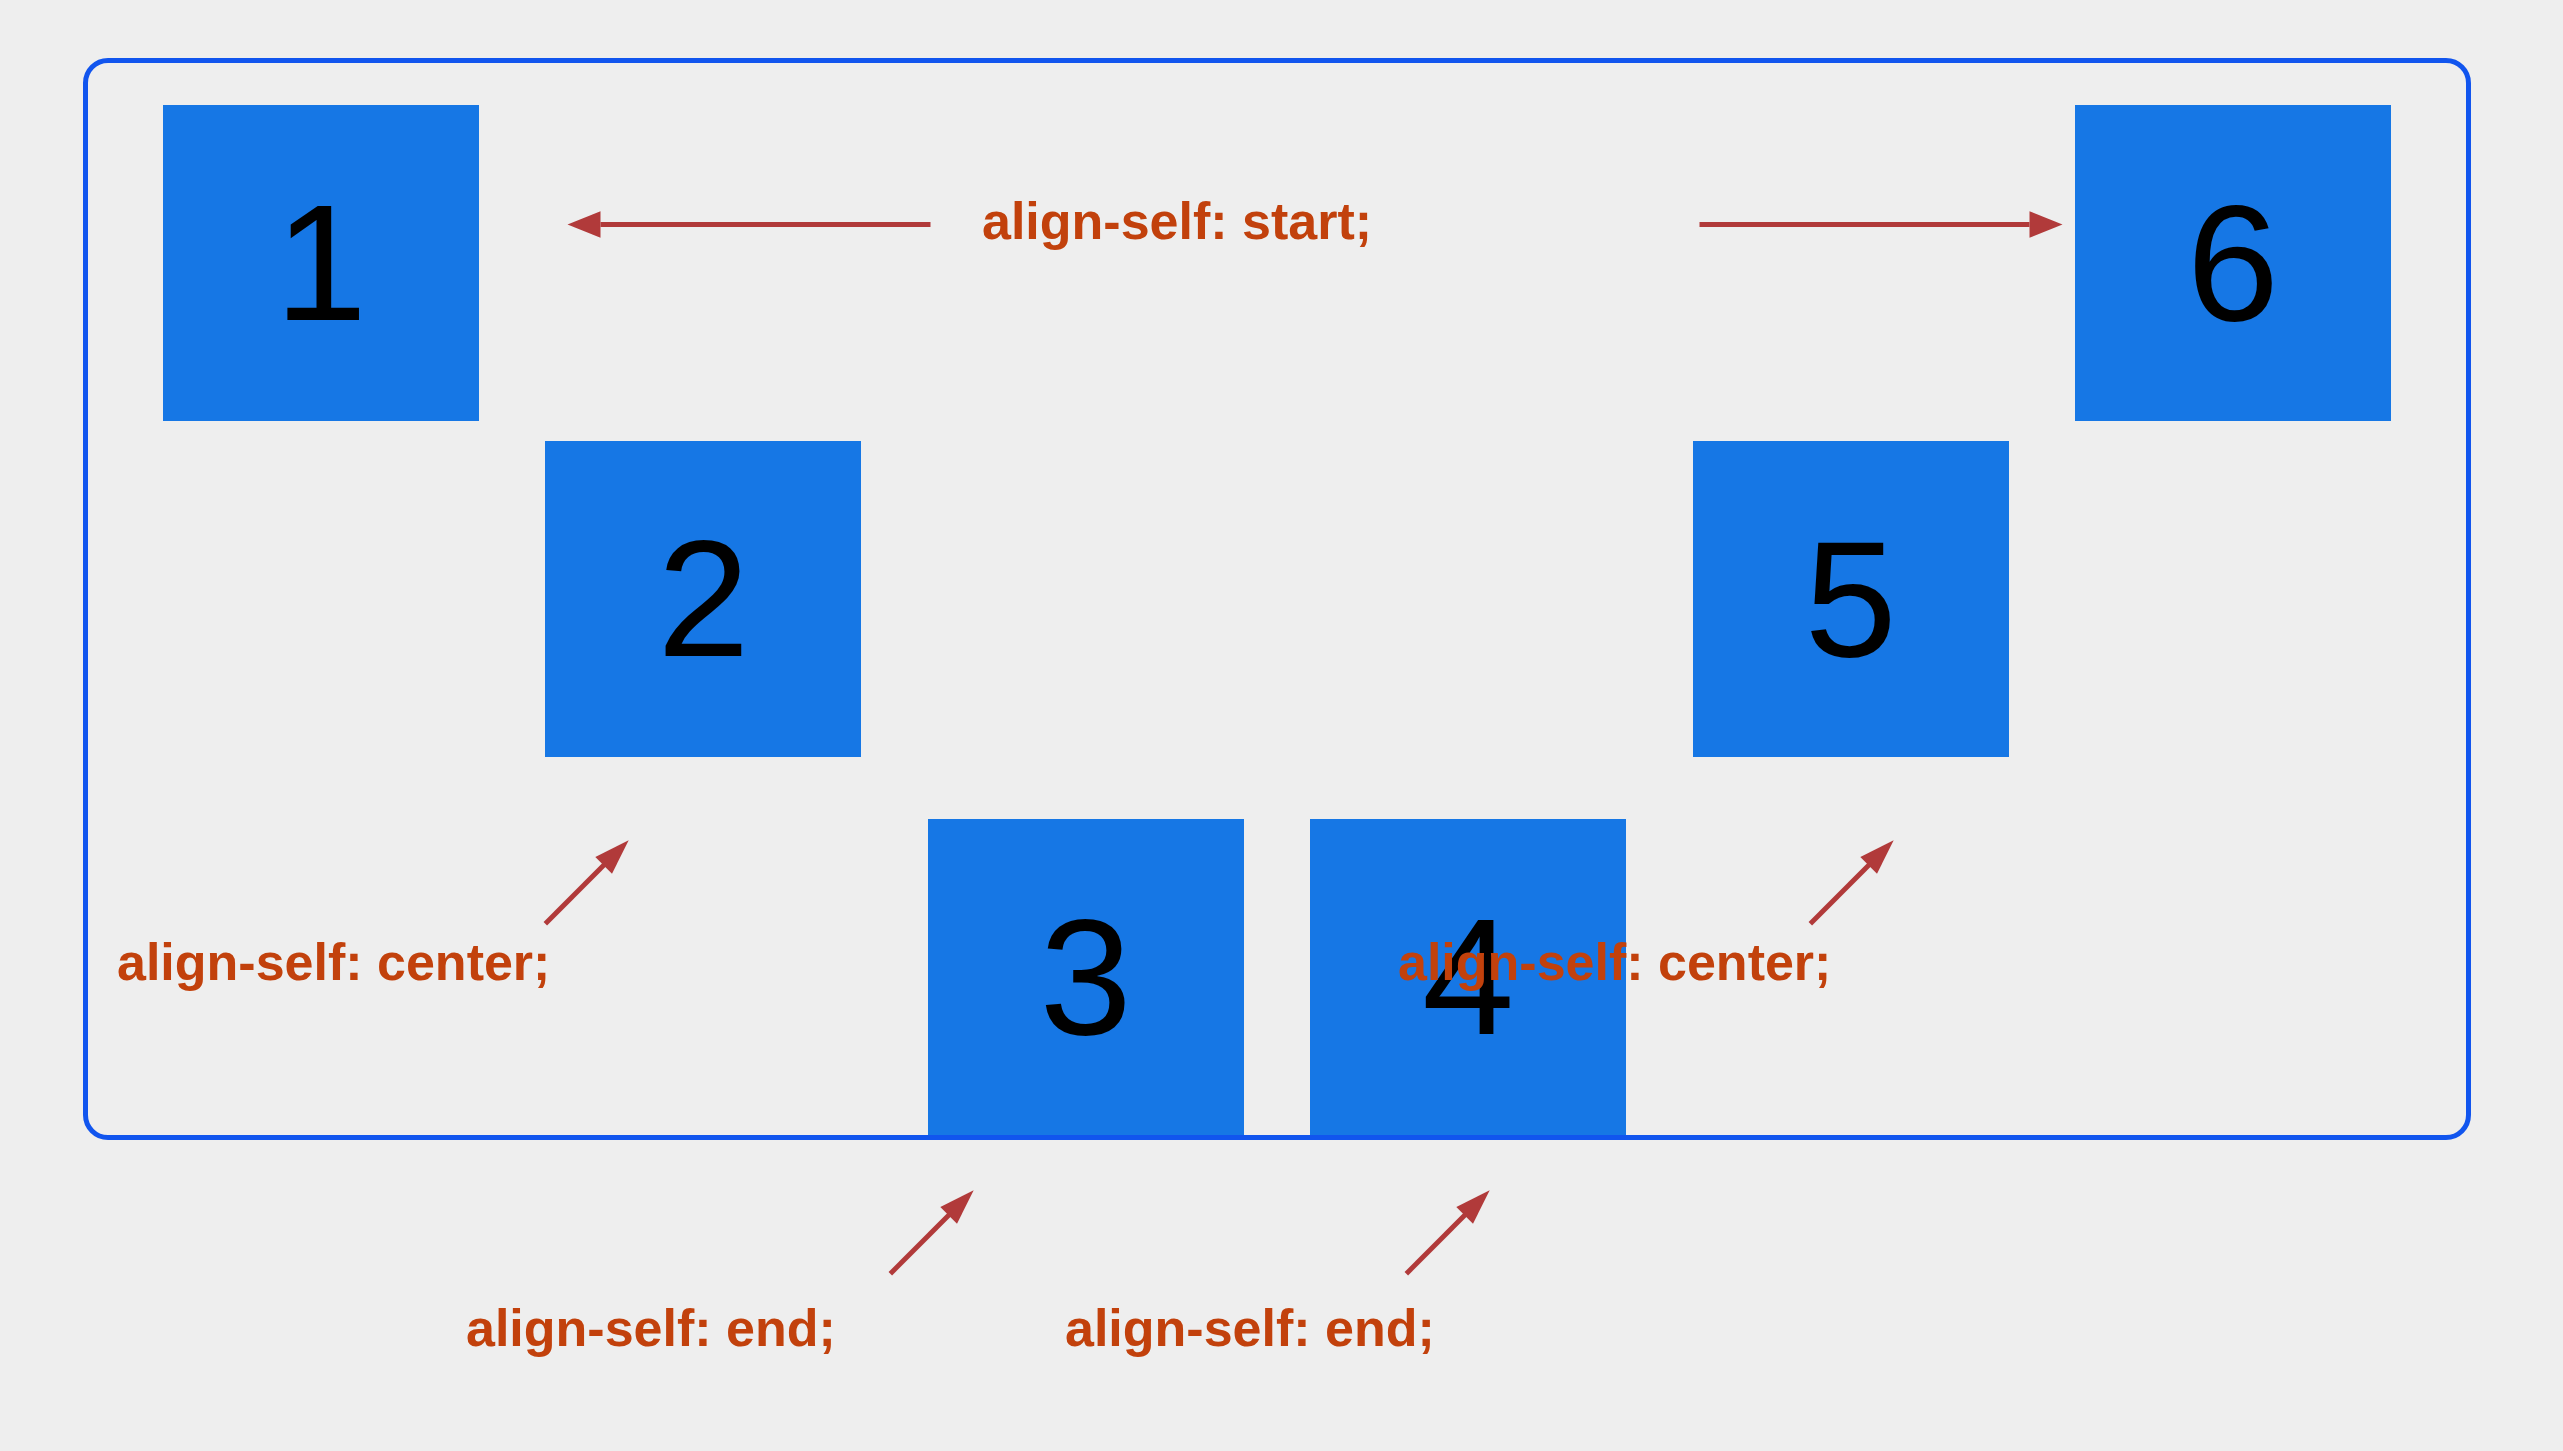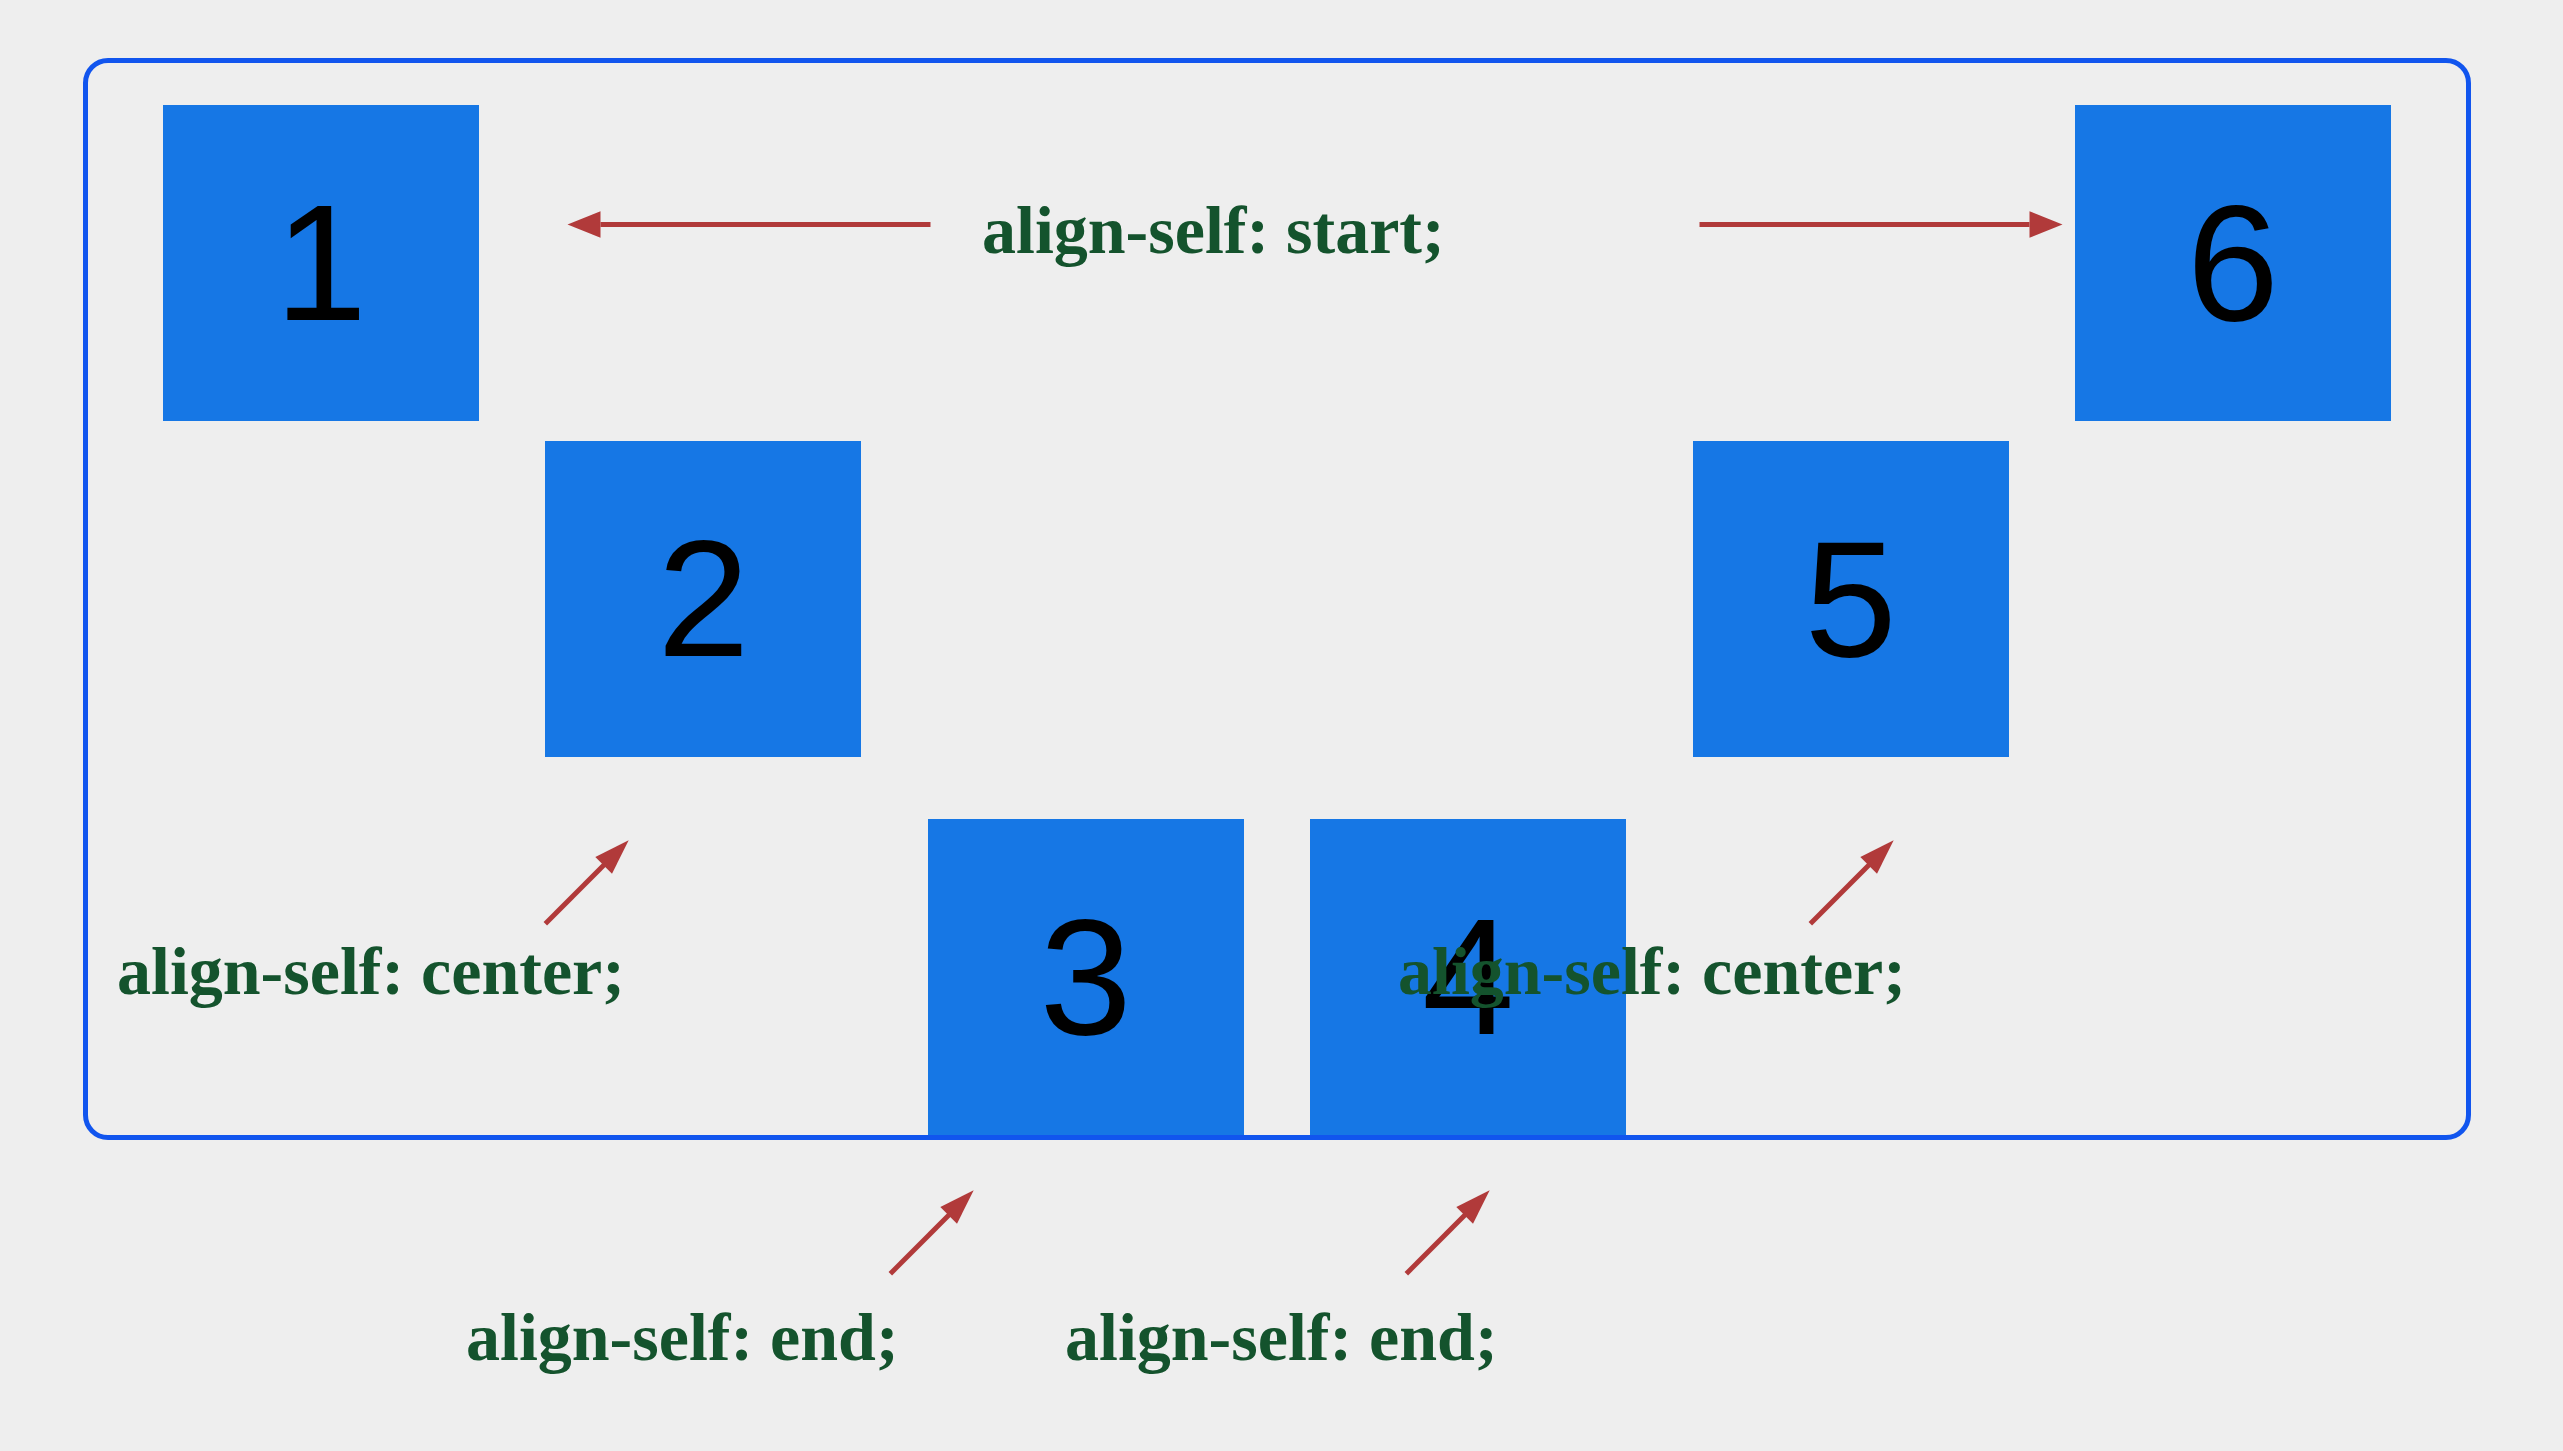--- a/index.html
+++ b/index.html
@@ -34,24 +34,24 @@
     font-size: 166px;
     color: #000;
     font-weight: 400;
     margin: 0 33px;
   }
   .as-start  { align-self: flex-start; margin-top: 42px; }
   .as-center { align-self: center; }
   .as-end    { align-self: flex-end; }
   .label {
     position: absolute;
-    font-family: Liberation Serif, serif;
-    font-size: 68px;
+    font-family: Liberation Sans, sans-serif;
+    font-size: 52px;
     font-weight: 700;
-    color: #14532d;
+    color: #c2410c;
     white-space: nowrap;
   }
   .arrow { position: absolute; }
   .arrow line, .arrow path { stroke: #b13a3a; stroke-width: 6; fill: none; }
   .arrow .head { fill: #b13a3a; stroke: none; }
 </style>
 </head>
 <body>
 
 <div class="flex-container">

